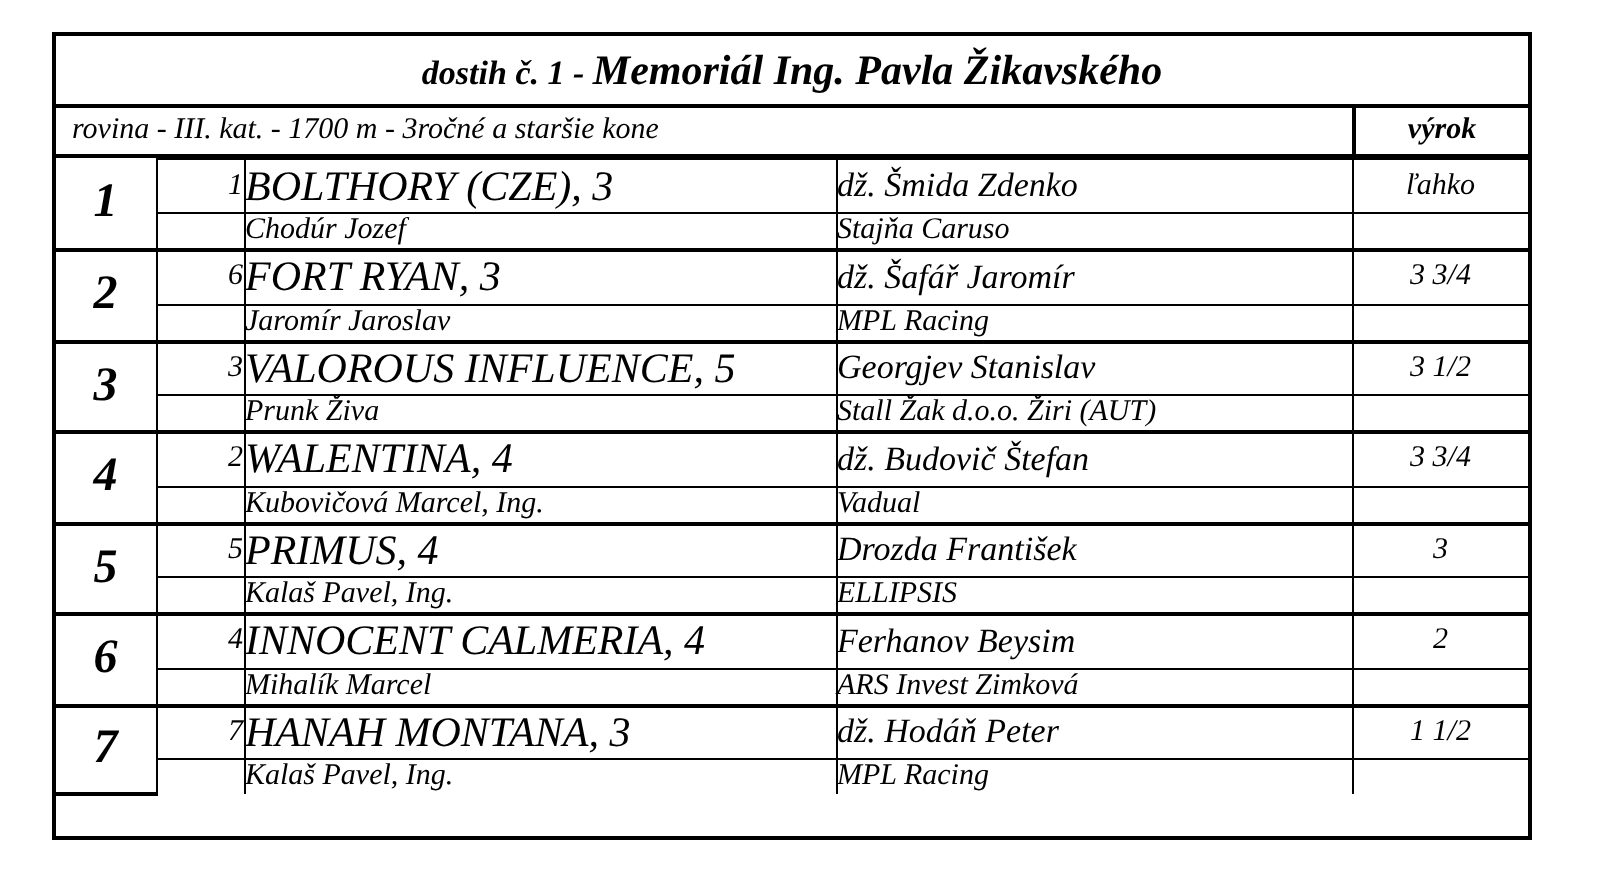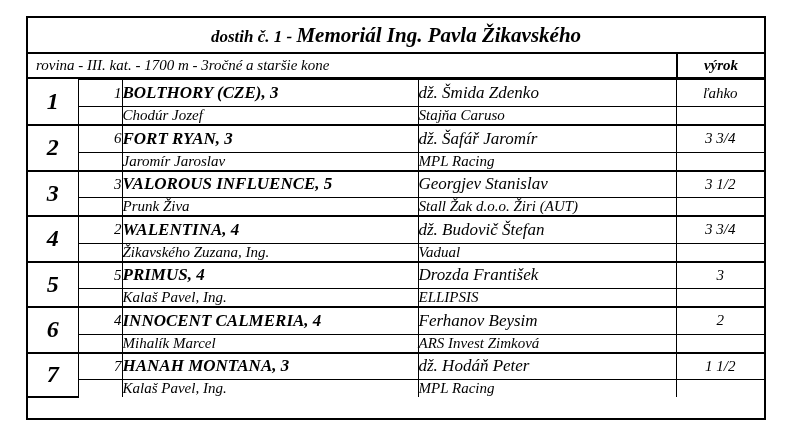--- a/index.html
+++ b/index.html
@@ -110,22 +110,22 @@
   .c-num {
     width: 44px;
     text-align: right;
     padding-right: 8px;
     font-family: "Liberation Serif", serif;
     font-size: 15px;
     font-style: italic;
   }
   .c-name {
     font-family: "Liberation Serif", serif;
-    font-size: 17px;
-    font-weight: bold;
+    font-size: 21px;
+    font-weight: normal;
     font-style: italic;
     padding-left: 8px;
     white-space: nowrap;
     margin-left: 16px;
   }
   .c-trainer {
     font-family: "Liberation Serif", serif;
     font-size: 15px;
     font-style: italic;
     padding-left: 8px;
@@ -234,21 +234,21 @@
 
         <tr class="row-top">
           <td class="c-pos" rowspan="2">4</td>
           <td class="c-num">2</td>
           <td class="c-name">WALENTINA, 4</td>
           <td class="c-jockey">dž. Budovič Štefan</td>
           <td class="c-verdict">3 3/4</td>
         </tr>
         <tr class="row-bot">
           <td class="c-num"></td>
-          <td class="c-trainer">Žikavského Zuzana, Ing.</td>
+          <td class="c-trainer">Kubovičová Marcel, Ing.</td>
           <td class="c-owner">Vadual</td>
           <td class="c-verdict"></td>
         </tr>
 
         <tr class="row-top">
           <td class="c-pos" rowspan="2">5</td>
           <td class="c-num">5</td>
           <td class="c-name">PRIMUS, 4</td>
           <td class="c-jockey">Drozda František</td>
           <td class="c-verdict">3</td>

